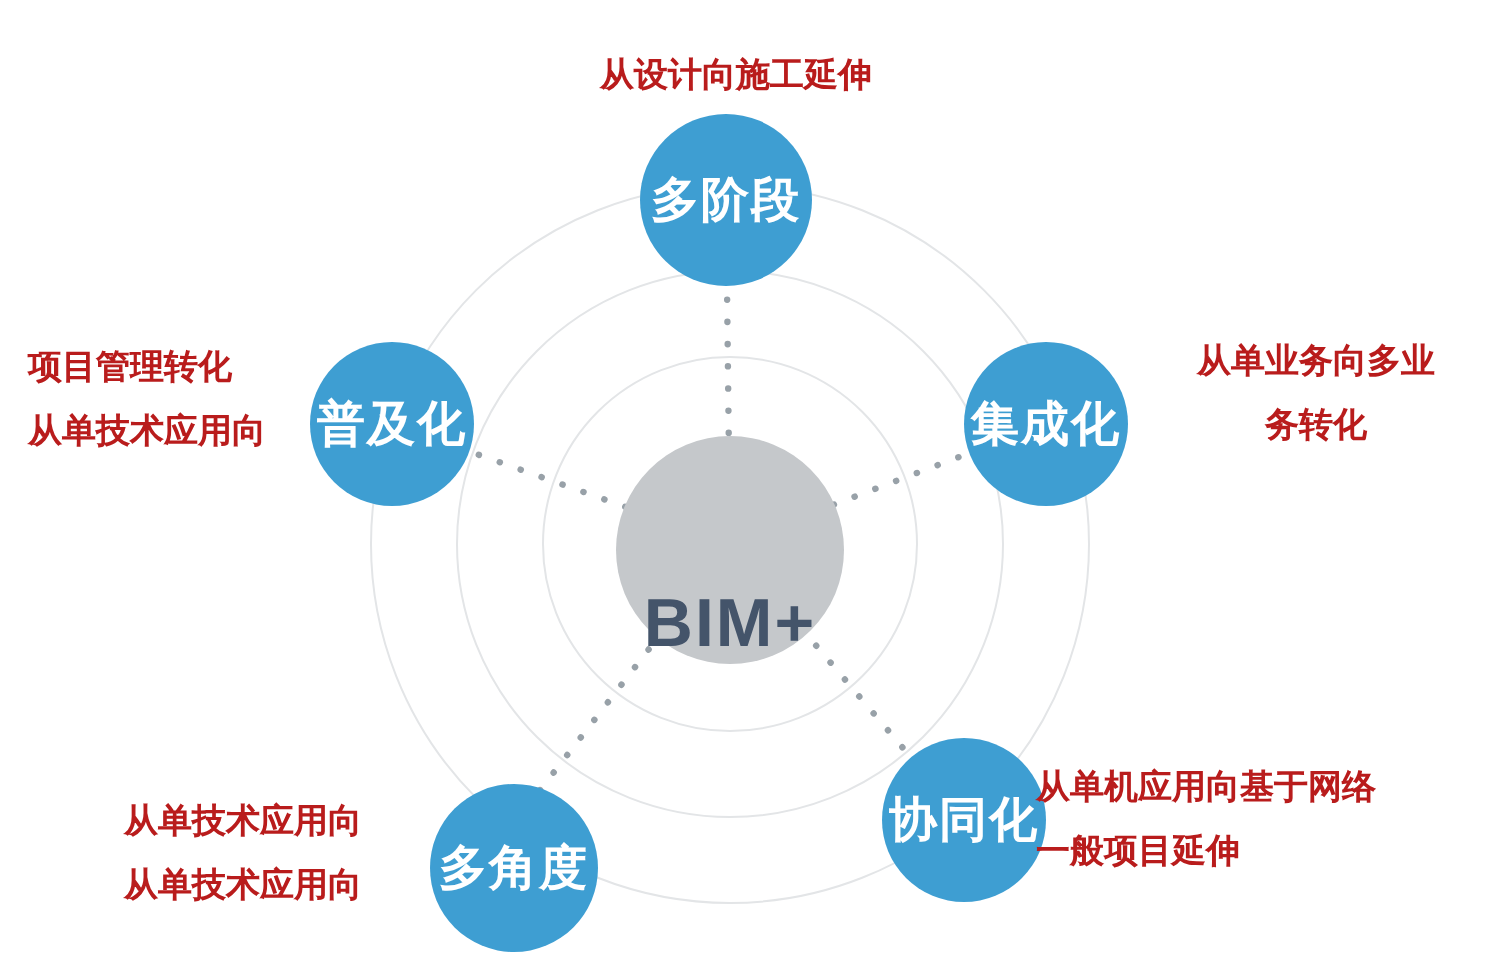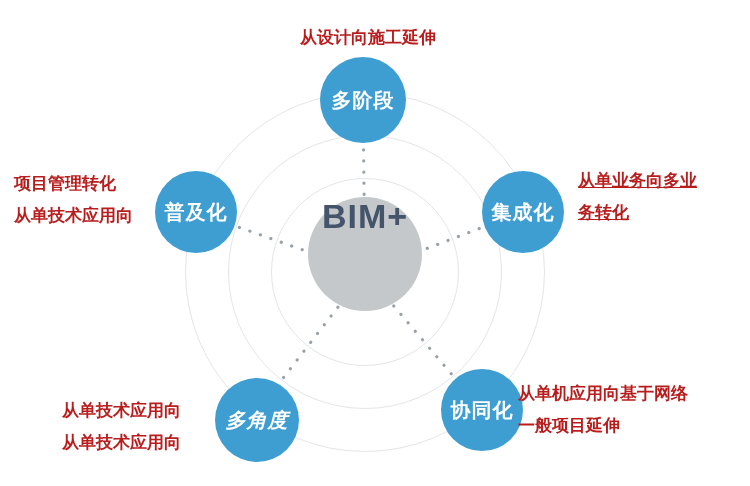--- a/index.html
+++ b/index.html
@@ -30,59 +30,59 @@
     width: 750px; height: 486px;
   }
   .connectors line {
     stroke: #98a1a8;
     stroke-width: 3.2;
     stroke-linecap: round;
     stroke-dasharray: 0.1 11;
   }
   .center-circle {
     position: absolute;
-    left: 308px; top: 197px;
+    left: 308px; top: 218px;
     width: 114px; height: 114px;
     border-radius: 50%;
     background: #c5c8cb;
     color: #44546a;
     font-size: 34px;
     font-weight: bold;
     display: flex;
-    align-items: flex-start;
+    align-items: flex-end;
     justify-content: center;
     letter-spacing: 1px;
   }
   .node {
     position: absolute;
     border-radius: 50%;
     background: #3e9ed2;
     color: #ffffff;
-    font-size: 20px;
+    font-size: 24px;
     font-weight: bold;
     display: flex;
     align-items: center;
     justify-content: center;
     letter-spacing: 1px;
   }
   .node-top          { left: 320px; top:  57px; width: 86px; height: 86px; }
   .node-right        { left: 482px; top: 171px; width: 82px; height: 82px; }
   .node-bottom-right { left: 441px; top: 369px; width: 82px; height: 82px; }
-  .node-bottom-left  { left: 215px; top: 378px; width: 84px; height: 84px; font-style: italic; }
+  .node-bottom-left  { left: 215px; top: 392px; width: 84px; height: 84px; }
   .node-left         { left: 155px; top: 171px; width: 82px; height: 82px; text-align: center; }
   .desc {
     position: absolute;
     color: #b91c1c;
     font-weight: 600;
     font-size: 17px;
     line-height: 32px;
   }
   .desc-top          { left: 278px; top:  22px; width: 180px; text-align: center; }
   .desc-left         { left:  14px; top: 168px; width: 150px; text-align: left; }
-  .desc-right        { left: 578px; top: 165px; width: 160px; text-align: left; text-decoration: underline; }
+  .desc-right        { left: 578px; top: 165px; width: 160px; text-align: center; }
   .desc-bottom-left  { left:  62px; top: 395px; width: 160px; text-align: left; }
   .desc-bottom-right { left: 518px; top: 378px; width: 210px; text-align: left; }
 </style>
 </head>
 <body>
 
 <div class="diagram">
 
   <div class="ring ring-outer"></div>
   <div class="ring ring-middle"></div>

